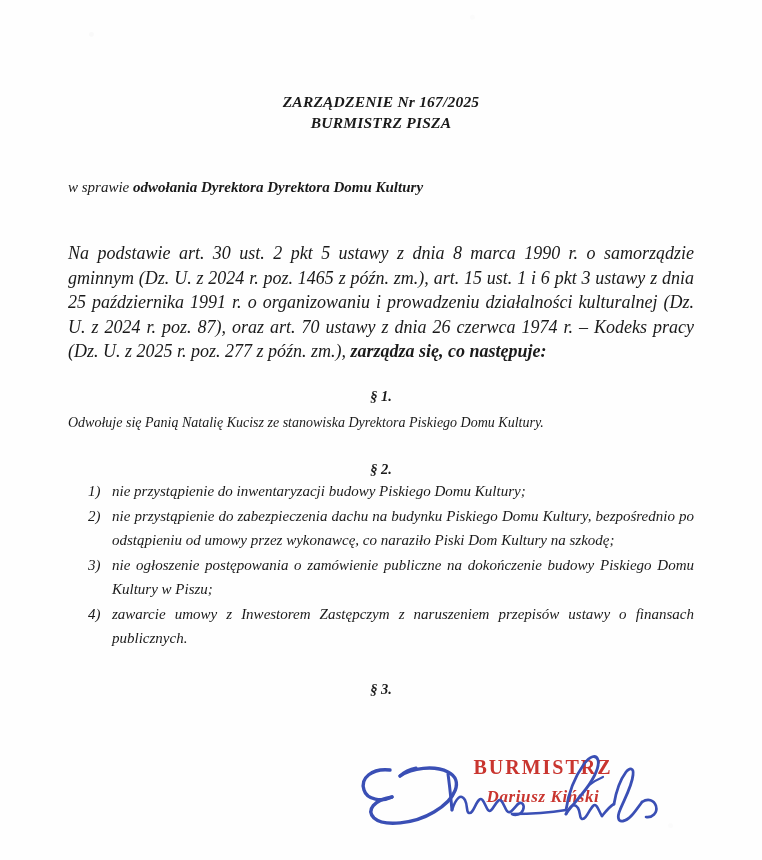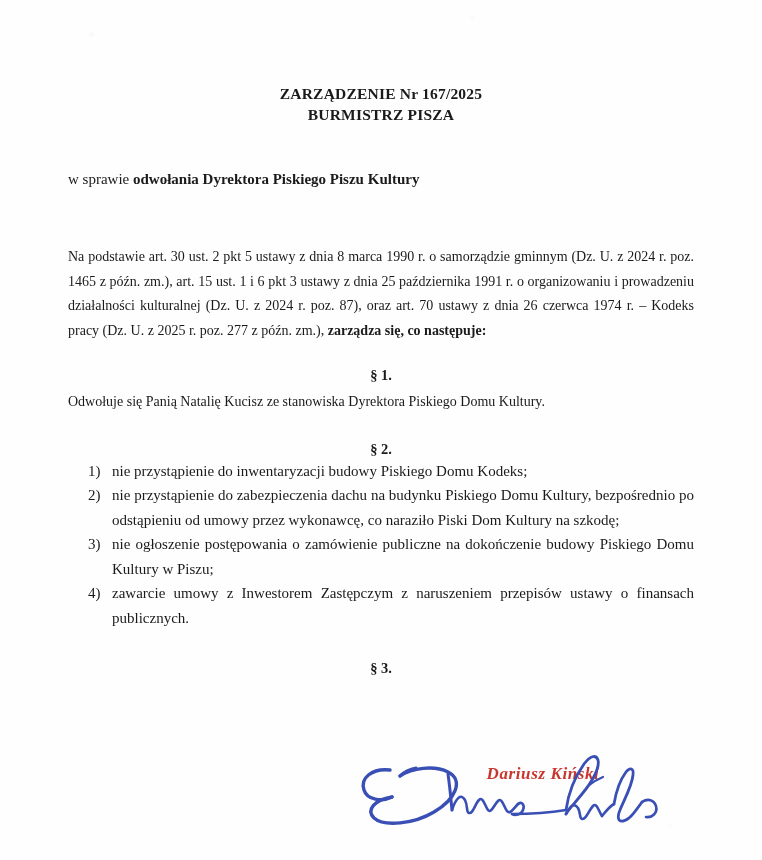--- a/index.html
+++ b/index.html
@@ -29,22 +29,23 @@
     background:
       radial-gradient(circle at 12% 4%, rgba(0,0,0,0.018) 0 2px, transparent 3px),
       radial-gradient(circle at 62% 2%, rgba(0,0,0,0.012) 0 2px, transparent 3px),
       radial-gradient(circle at 88% 96%, rgba(0,0,0,0.012) 0 2px, transparent 3px);
     pointer-events: none;
   }
 
   .content {
     position: absolute;
     left: 68px;
-    top: 4px;
+    top: 12px;
     width: 626px;
+    font-style: italic;
   }
 
   
   .doc-title {
     text-align: center;
     font-weight: bold;
     font-size: 15.5px;
     letter-spacing: 0.2px;
     line-height: 20.5px;
   }
@@ -55,22 +56,22 @@
   
   .subject {
     margin-top: 44px;
     font-size: 15px;
     line-height: 20px;
   }
   .subject b { font-weight: bold; }
 
   
   .preamble {
-    margin-top: 56px;
-    font-size: 14px;
+    margin-top: 44px;
+    font-size: 18px;
     line-height: 24.5px;
     text-align: justify;
     text-justify: inter-word;
   }
   .preamble b { font-weight: bold; }
 
   
   .sec-head {
     text-align: center;
     font-weight: bold;
@@ -156,33 +157,33 @@
 
 <div class="page">
 
   <div class="content">
 
     <div class="doc-title">
       <div class="line1">ZARZĄDZENIE Nr 167/2025</div>
       <div class="line2">BURMISTRZ PISZA</div>
     </div>
 
-    <div class="subject"><span>w sprawie </span><b>odwołania Dyrektora Piskiego Piszu Kultury</b></div>
+    <div class="subject"><span>w sprawie </span><b>odwołania Dyrektora Dyrektora Domu Kultury</b></div>
 
     <div class="preamble"><span>Na podstawie art. 30 ust. 2 pkt 5 ustawy z dnia 8 marca 1990 r. o samorządzie gminnym (Dz. U. z 2024 r. poz. 1465 z późn. zm.), art. 15 ust. 1 i 6 pkt 3 ustawy z dnia 25 października 1991 r. o organizowaniu i prowadzeniu działalności kulturalnej (Dz. U. z 2024 r. poz. 87), oraz art. 70 ustawy z dnia 26 czerwca 1974 r. – Kodeks pracy (Dz. U. z 2025 r. poz. 277 z późn. zm.), </span><b>zarządza się, co następuje:</b></div>
 
     <div class="sec-head s1">§ 1.</div>
     <div class="sec-body center-left">Odwołuje się Panią Natalię Kucisz ze stanowiska Dyrektora Piskiego Domu Kultury.</div>
 
     <div class="sec-head s2">§ 2.</div>
 
     <ol class="reasons">
       <li>
         <span class="marker">1)</span>
-        <span>nie przystąpienie do inwentaryzacji budowy Piskiego Domu Kodeks;</span>
+        <span>nie przystąpienie do inwentaryzacji budowy Piskiego Domu Kultury;</span>
       </li>
       <li>
         <span class="marker">2)</span>
         <span>nie przystąpienie do zabezpieczenia dachu na budynku Piskiego Domu Kultury, bezpośrednio po odstąpieniu od umowy przez wykonawcę, co naraziło Piski Dom Kultury na szkodę;</span>
       </li>
       <li>
         <span class="marker">3)</span>
         <span>nie ogłoszenie postępowania o zamówienie publiczne na dokończenie budowy Piskiego Domu Kultury w Piszu;</span>
       </li>
       <li>
@@ -191,20 +192,21 @@
       </li>
     </ol>
 
     <div class="sec-head s3">§ 3.</div>
 
   </div>
 
   <div class="signature">
 
     <div class="stamp">
+      <div class="stamp-role">BURMISTRZ</div>
       <div class="stamp-name">Dariusz Kiński</div>
     </div>
 
     <svg class="ink" viewBox="0 0 340 100">
       <g fill="none" stroke="#3a4fb5" stroke-linecap="round" stroke-linejoin="round">
 
         <path d="M38 22 C20 20, 8 30, 12 42 C15 52, 30 54, 40 49" stroke-width="3.4"></path>
         <path d="M40 49 C22 52, 14 62, 22 70 C32 79, 62 76, 82 64
                  C104 51, 112 32, 96 24 C82 17, 60 20, 48 28" stroke-width="3.4"></path>
         <path d="M48 28 C52 24, 58 21, 64 20" stroke-width="3"></path>

